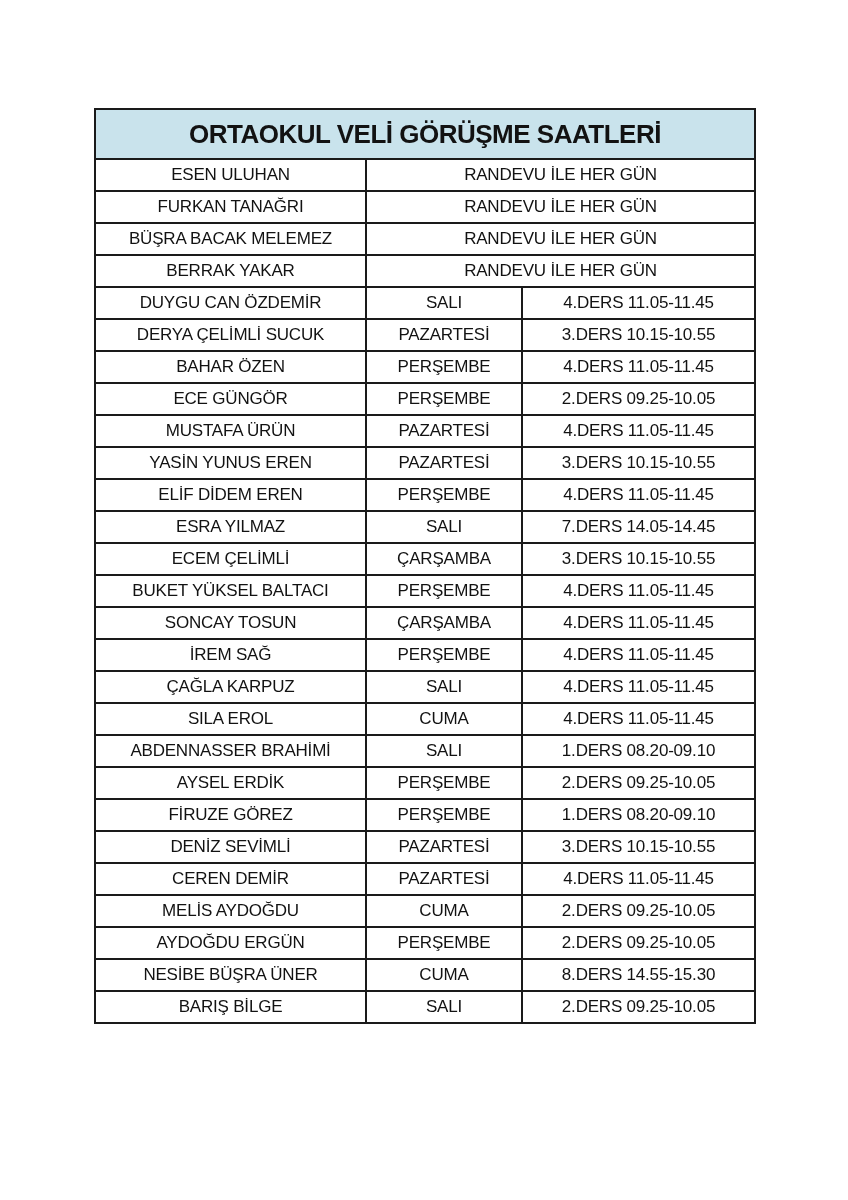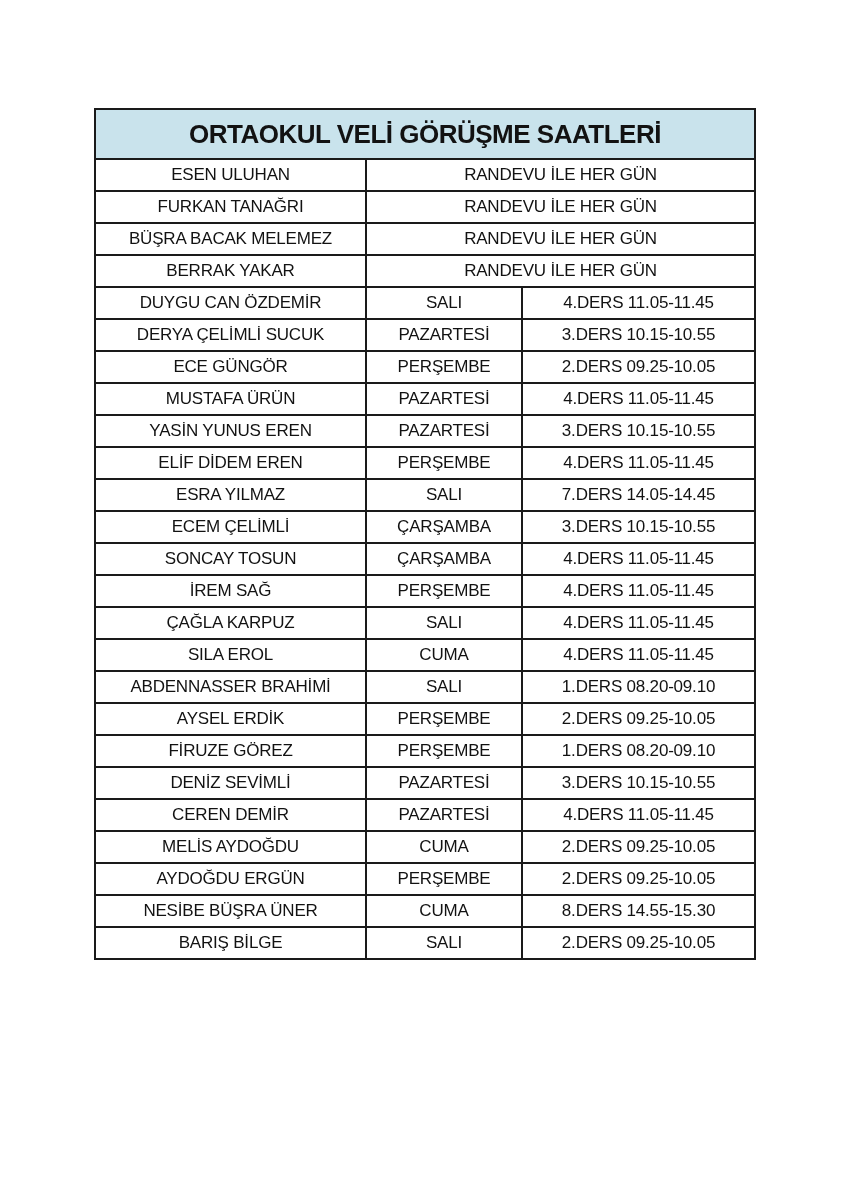--- a/index.html
+++ b/index.html
@@ -93,20 +93,25 @@
     <td>SALI</td>
     <td>4.DERS 11.05-11.45</td>
   </tr>
 
   <tr>
     <td>DERYA ÇELİMLİ SUCUK</td>
     <td>PAZARTESİ</td>
     <td>3.DERS 10.15-10.55</td>
   </tr>
 
+  <tr>
+    <td>BAHAR ÖZEN</td>
+    <td>PERŞEMBE</td>
+    <td>4.DERS 11.05-11.45</td>
+  </tr>
 
   <tr>
     <td>ECE GÜNGÖR</td>
     <td>PERŞEMBE</td>
     <td>2.DERS 09.25-10.05</td>
   </tr>
 
   <tr>
     <td>MUSTAFA ÜRÜN</td>
     <td>PAZARTESİ</td>
@@ -131,20 +136,25 @@
     <td>SALI</td>
     <td>7.DERS 14.05-14.45</td>
   </tr>
 
   <tr>
     <td>ECEM ÇELİMLİ</td>
     <td>ÇARŞAMBA</td>
     <td>3.DERS 10.15-10.55</td>
   </tr>
 
+  <tr>
+    <td>BUKET YÜKSEL BALTACI</td>
+    <td>PERŞEMBE</td>
+    <td>4.DERS 11.05-11.45</td>
+  </tr>
 
   <tr>
     <td>SONCAY TOSUN</td>
     <td>ÇARŞAMBA</td>
     <td>4.DERS 11.05-11.45</td>
   </tr>
 
   <tr>
     <td>İREM SAĞ</td>
     <td>PERŞEMBE</td>

